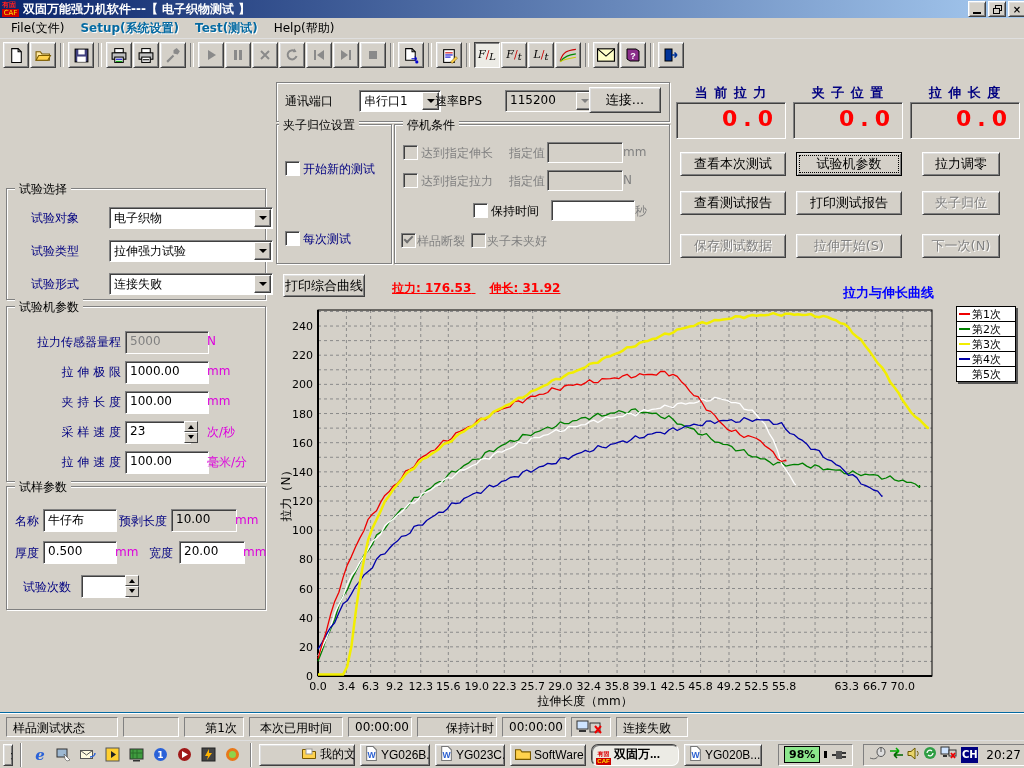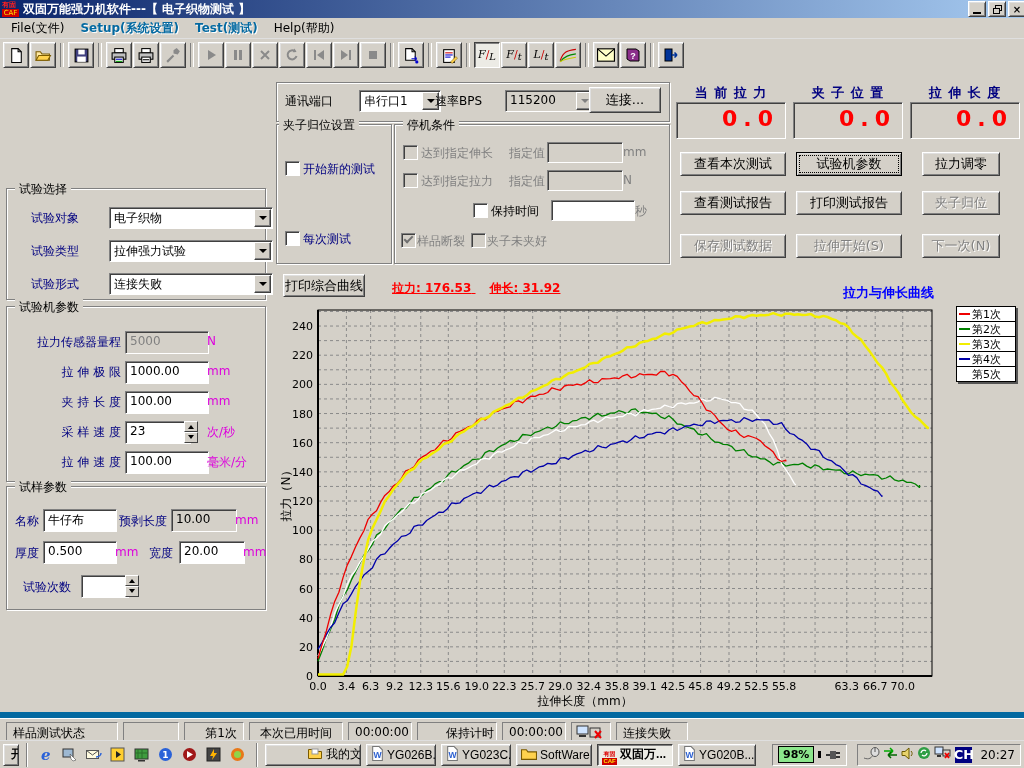--- a/index.html
+++ b/index.html
@@ -85,21 +85,21 @@
   .readout{color:#f00;font-weight:bold;text-decoration:underline;}
   
   #legend{position:absolute;left:956px;top:306px;width:58px;background:#fff;border:1px solid #000;
           box-shadow:2px 2px 0 #555;}
   .lrow{height:14px;display:flex;align-items:center;border-bottom:1px solid #000;font-size:11px;}
   .lrow:last-child{border-bottom:none;}
   .ldash{width:11px;border-top:2px solid #000;margin:0 2px;}
   .llab{white-space:nowrap;}
   
   #statusbar{position:absolute;left:0;top:712px;width:1024px;height:28px;background:#d4d0c8;
-             border-top:6px solid #0369a1;box-shadow:inset 0 1px 0 #fff;
+             border-top:1px solid #0369a1;box-shadow:inset 0 1px 0 #fff;
              display:flex;gap:5px;padding:4px 0 0 6px;box-sizing:border-box;}
   .scell{height:20px;border:1px solid;border-color:#808080 #fff #fff #808080;
          padding:2px 6px 0;white-space:nowrap;overflow:hidden;box-sizing:border-box;}
   
   #taskbar{position:absolute;left:0;top:740px;width:1024px;height:28px;background:#d4d0c8;
            border-top:1px solid #dfdfdf;display:flex;align-items:center;gap:4px;padding:0 3px;box-sizing:border-box;}
   .tbtn{height:22px;display:flex;align-items:center;gap:3px;padding:0 4px;font-size:12px;
         background:#d4d0c8;border:1px solid;border-color:#fff #404040 #404040 #fff;
         box-shadow:inset 1px 1px 0 #dfdfdf, inset -1px -1px 0 #808080;
         white-space:nowrap;overflow:hidden;box-sizing:border-box;}
@@ -107,21 +107,21 @@
         background:#ecebe5;font-weight:bold;}
   .ql{width:22px;height:22px;display:flex;align-items:center;justify-content:center;}
   .minilogo{display:inline-flex;flex-direction:column;width:15px;height:14px;line-height:7px;}
   .minilogo b{color:#d00;font-size:6px;}
   .minilogo i{background:#c00;color:#ffe000;font-style:normal;font-size:6px;text-align:center;}
   .sunkpan{height:22px;display:flex;align-items:center;gap:4px;padding:0 5px;
            border:1px solid;border-color:#808080 #fff #fff #808080;box-sizing:border-box;}
   .batt{background:#8ce68c;border:1px solid #000;height:15px;padding:0 4px;font-size:11px;font-weight:bold;
         display:flex;align-items:center;}
   .battnub{width:3px;height:7px;background:#000;}
-  .lang{width:17px;height:16px;background:#000080;color:#fff;font-size:13px;font-weight:bold;
+  .lang{width:17px;height:16px;background:#000080;color:#fff;font-size:10px;font-weight:bold;
         display:flex;align-items:center;justify-content:center;}
   .clock{font-size:12px;margin-left:4px;}
 </style>
 </head>
 <body>
 
 <div id="screen">
 
   <div id="titlebar">
     <span class="logo">
@@ -675,21 +675,21 @@
               <text x="6" y="11" font-size="8" text-anchor="middle" fill="#2a5fd0" font-weight="bold">W</text>
             </svg></span>
           <span>YG023C...</span>
         </button>
         <button class="tbtn" style="width: 76px;">
           <span><svg width="16" height="13" viewBox="0 0 15 12">
               <path d="M.5 11.5v-9h4.5l1.5 2h8v7z" fill="#ffd24d" stroke="#7a5a00"></path>
             </svg></span>
           <span>SoftWare</span>
         </button>
-        <button class="tbtn active" style="width: 76px;">
+        <button class="tbtn active" style="width: 88px; border-radius: 7px;">
           <span><span class="minilogo">
               <b>有固</b>
               <i>CAF</i>
             </span></span>
           <span>双固万...</span>
         </button>
         <button class="tbtn" style="width: 78px;">
           <span><svg width="13" height="15" viewBox="0 0 12 14">
               <path d="M1.5 .5h6l3 3v10h-9z" fill="#fff" stroke="#777"></path>
               <text x="6" y="11" font-size="8" text-anchor="middle" fill="#2a5fd0" font-weight="bold">W</text>

